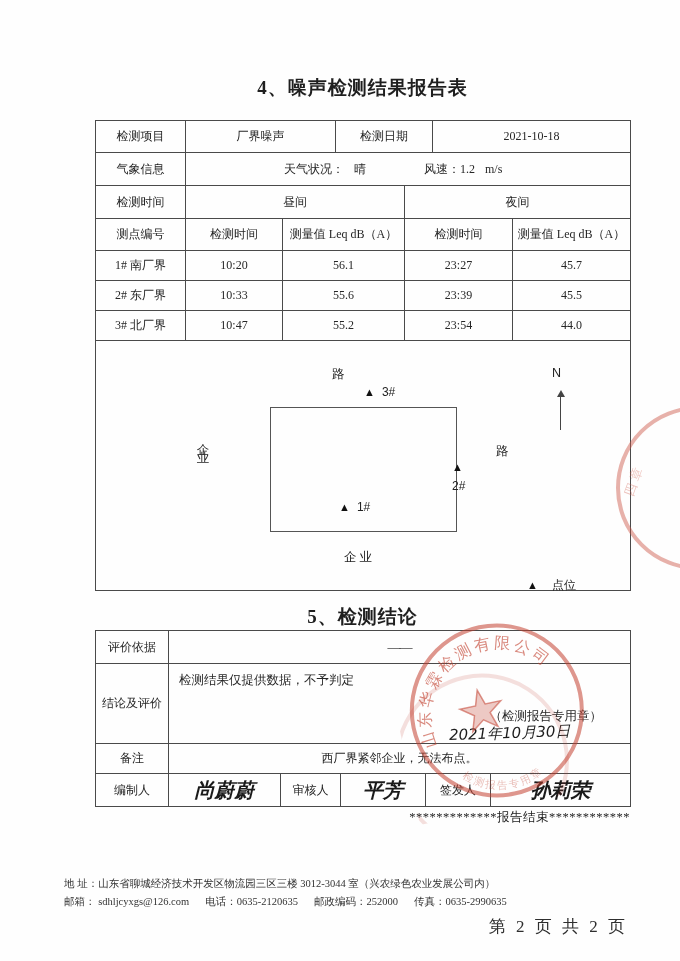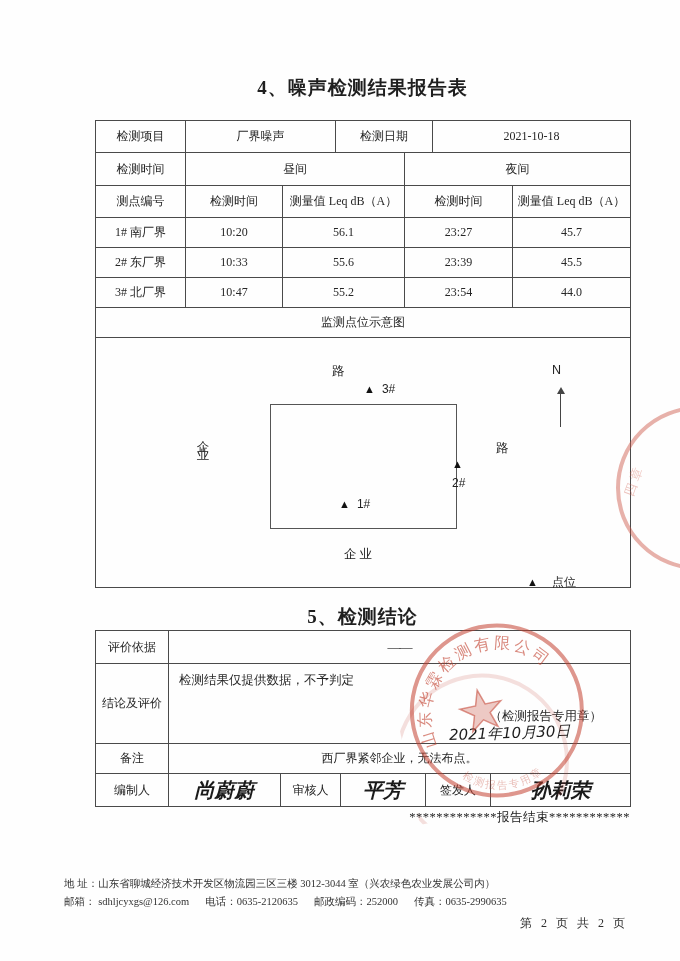--- a/index.html
+++ b/index.html
@@ -35,21 +35,21 @@
   .seal-note{position:absolute;right:28px;top:44px;font-size:12.5px;}
   .hand-date{position:absolute;right:60px;top:60px;font-size:15px;font-style:italic;transform:rotate(-2deg);
              font-family:"DejaVu Sans",sans-serif;color:#1c1c1c;}
   .sig{font-size:20px;font-style:italic;font-weight:600;transform:rotate(-4deg) skewX(-6deg);
        font-family:"DejaVu Sans",sans-serif;color:#1a1a1a;}
   .basis-dash{letter-spacing:-1px;font-size:13px;}
   .end-marker{top:809px;left:95px;width:535px;text-align:right;font-size:12.5px;color:#1d1d1d;letter-spacing:0.5px;}
   .footer-line{left:64px;font-size:10.5px;color:#333;display:flex;gap:16px;white-space:nowrap;}
   .f1{top:877px;}
   .f2{top:895px;}
-  .page-number{top:915px;right:52px;font-size:12px;letter-spacing:3px;color:#2e2e2e;}
+  .page-number{top:915px;right:52px;font-size:17px;letter-spacing:3px;color:#2e2e2e;}
   .stamp-wrap{pointer-events:none;}
   svg text{font-family:"Liberation Serif","DejaVu Serif",serif;}
 </style>
 </head>
 <body>
 
 <div class="page">
 
 
   <div class="abs sec-title title4">4、噪声检测结果报告表</div>
@@ -65,20 +65,29 @@
         <col style="width:118px">
     </colgroup>
     <tbody>
         <tr class="h32">
       <td>检测项目</td>
       <td colspan="2">厂界噪声</td>
       <td colspan="2">检测日期</td>
       <td colspan="2">2021-10-18</td>
     </tr>
     <tr class="h33">
+      <td>气象信息</td>
+      <td colspan="6">
+        <div class="weather-row">
+          <span class="wx"><span>天气状况：</span><span class="gap"></span><span>晴</span></span>
+          <span class="wind"><span>风速：</span><span>1.2</span><span class="gap"></span><span>m/s</span></span>
+        </div>
+      </td>
+    </tr>
+    <tr class="h33">
       <td>检测时间</td>
       <td colspan="3">昼间</td>
       <td colspan="3">夜间</td>
     </tr>
     <tr class="h32">
       <td>测点编号</td>
       <td>检测时间</td>
       <td colspan="2">测量值 Leq dB（A）</td>
       <td colspan="2">检测时间</td>
       <td>测量值 Leq dB（A）</td>
@@ -96,23 +105,20 @@
       <td colspan="2">55.6</td>
       <td colspan="2">23:39</td>
       <td>45.5</td>
     </tr>
     <tr class="h30">
       <td>3# 北厂界</td>
       <td>10:47</td>
       <td colspan="2">55.2</td>
       <td colspan="2">23:54</td>
       <td>44.0</td>
-    </tr>
-    <tr class="h30">
-      <td colspan="7">监测点位示意图</td>
     </tr>
     <tr class="h250">
       <td colspan="7" class="diagram-cell">
         <span class="d-label" style="left:236px;top:25px;">路</span>
         <div class="d-pt" style="left:268px;top:44px;">
           <span class="tri">▲</span>
           <span>3#</span>
         </div>
         <div class="d-rect"></div>
         <span class="d-label" style="left:456px;top:25px;font-family:'Liberation Sans',sans-serif;">N</span>

